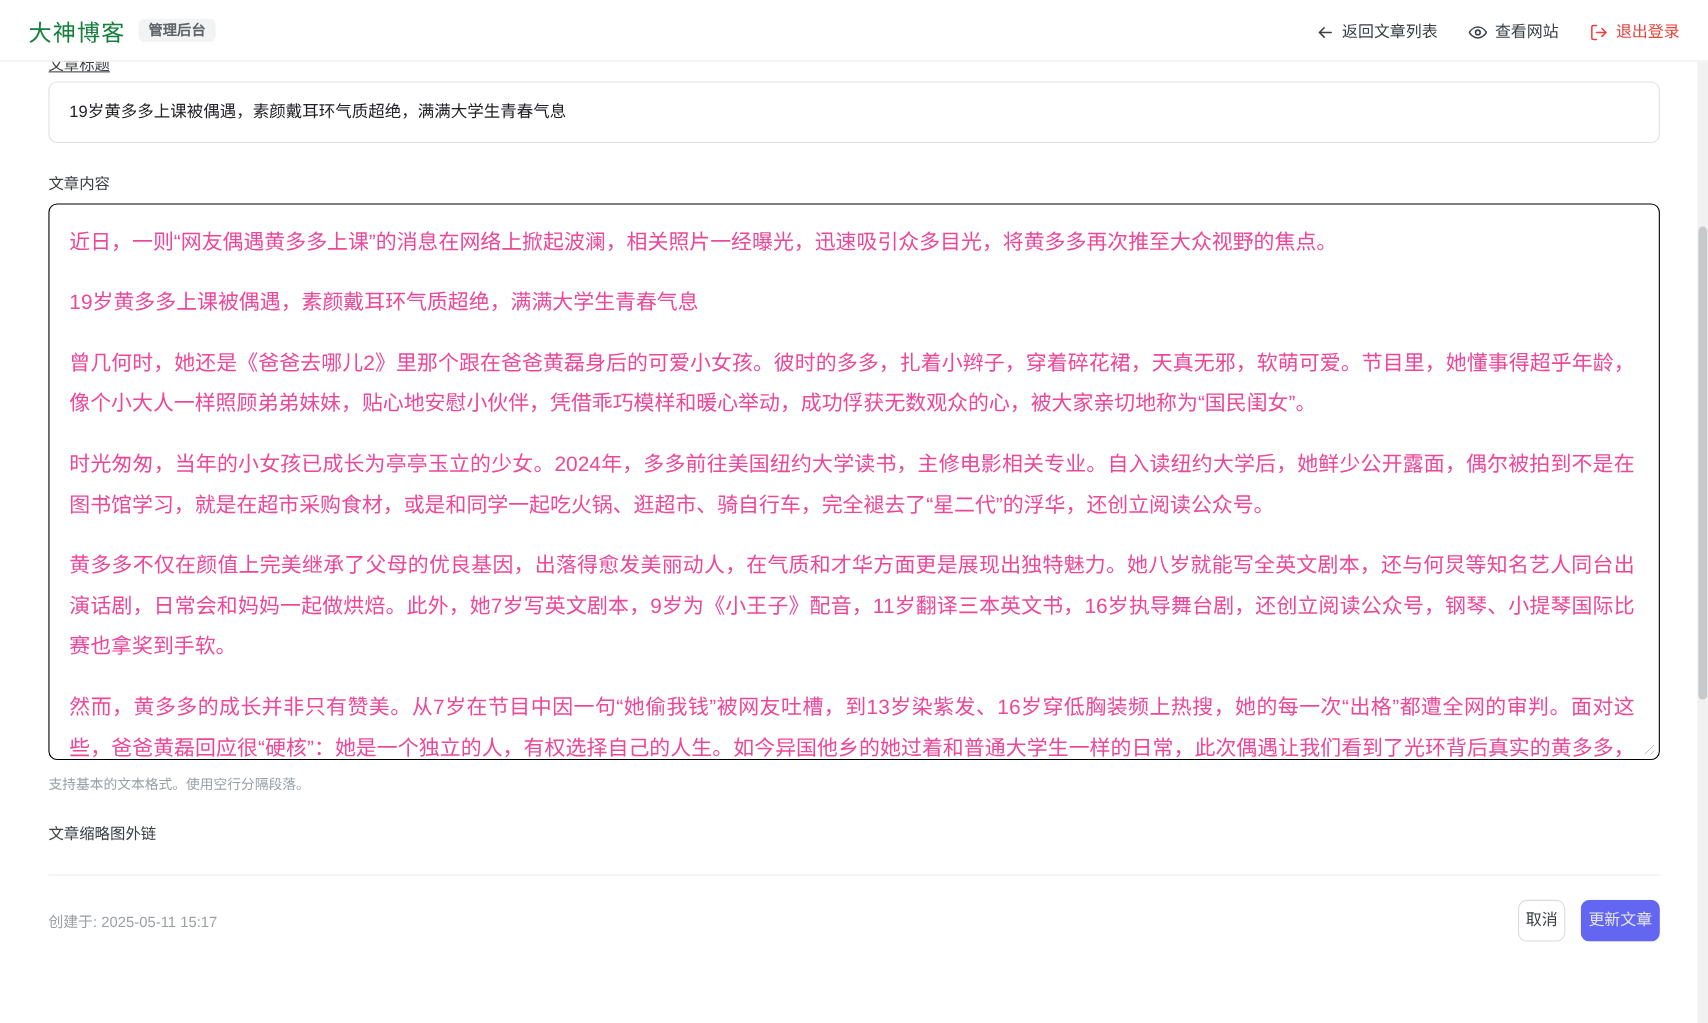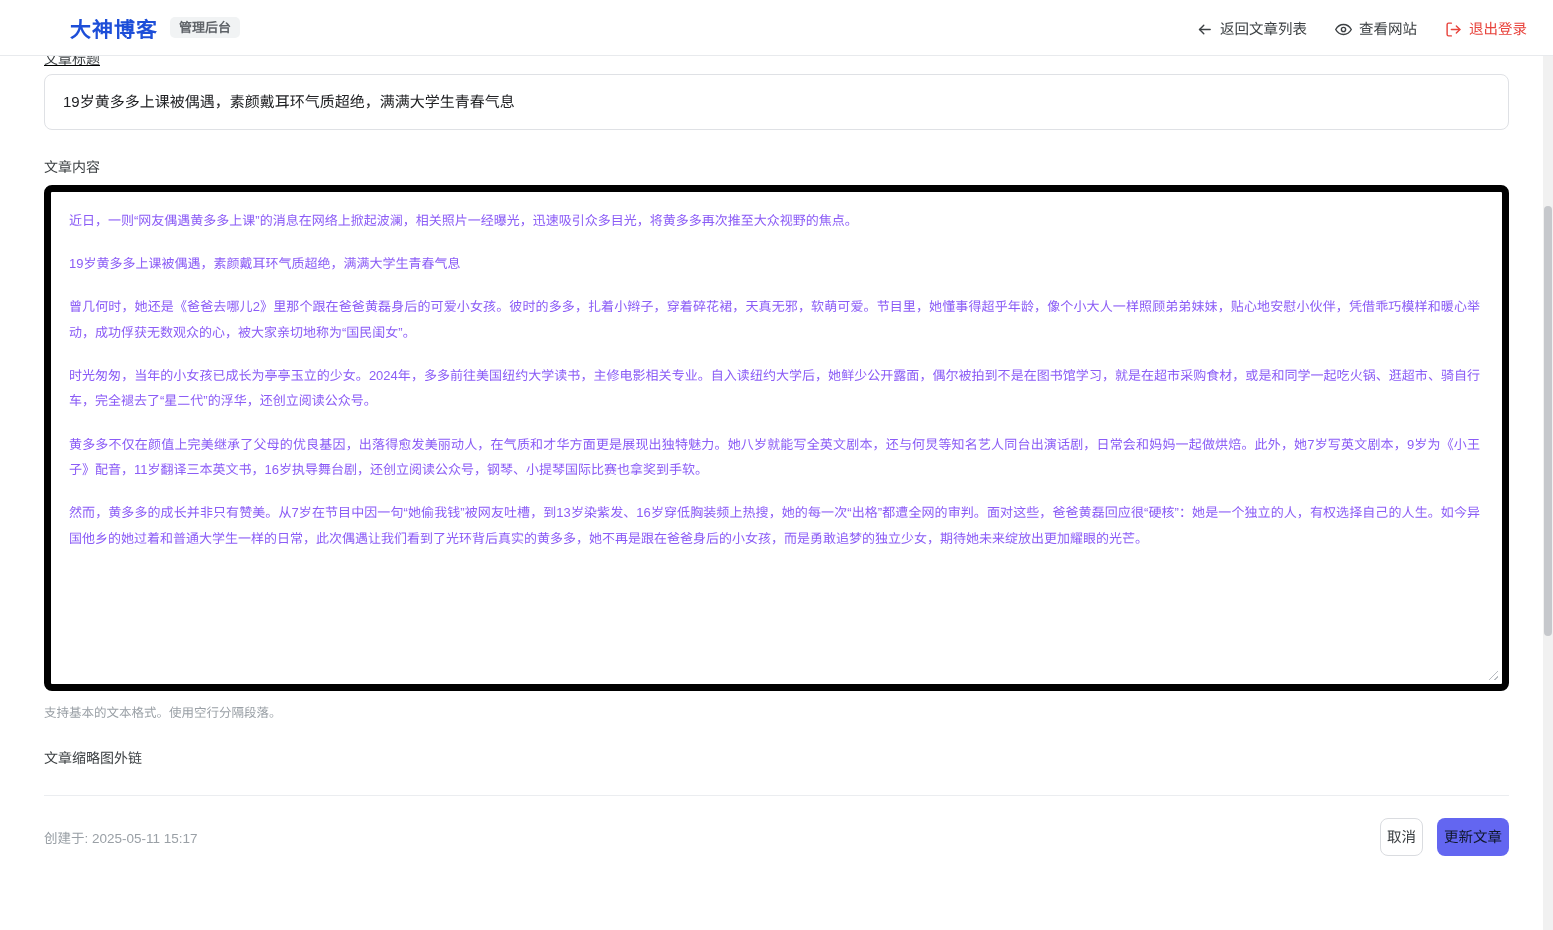--- a/index.html
+++ b/index.html
@@ -23,24 +23,23 @@
     height: 56px;
     flex: 0 0 56px;
     background: #ffffff;
     border-bottom: 1px solid #e8eaed;
     display: flex;
     align-items: center;
     padding: 0 26px;
   }
   .brand {
     font-size: 21px;
-    font-weight: bold;
-    color: #1d4ed8;
+    font-weight: normal;
+    color: #15803d;
     letter-spacing: 1px;
-    margin-left: 44px;
   }
   .brand-badge {
     margin-left: 12px;
     font-size: 13px;
     color: #5f6368;
     background: #f1f3f4;
     border-radius: 5px;
     padding: 4px 9px;
     line-height: 1;
     font-weight: bold;
@@ -97,30 +96,30 @@
     background: #fff;
     padding: 17px 18px;
     font-size: 15px;
     color: #202124;
     margin: 0 18px;
     line-height: 1.3;
   }
   .input-box.title-input { margin-top: 8px; }
 
   .textarea-box {
-    border: 7px solid #000000;
+    border: 1px solid #000000;
     border-radius: 8px;
     background: #fff;
     padding: 16px 22px 14px 18px;
     margin: 0 18px;
     height: 506px;
     overflow: hidden;
     position: relative;
-    font-size: 13px;
-    color: #8b5cf6;
+    font-size: 19px;
+    color: #ec4899;
     line-height: 1.95;
     text-align: justify;
   }
   .textarea-box p { margin: 0 0 18px 0; }
   .textarea-box p:last-child { margin-bottom: 0; }
   .resize-handle {
     position: absolute;
     right: 3px; bottom: 3px;
     width: 12px; height: 12px;
     cursor: nwse-resize;
@@ -168,21 +167,21 @@
     line-height: 1;
     font-family: inherit;
   }
   .btn-cancel {
     background: #ffffff;
     border-color: #dadce0;
     color: #3c4043;
   }
   .btn-primary {
     background: #6366f1;
-    color: #0f172a;
+    color: #e5e5e5;
     margin-left: 14px;
   }
 
   
   .scroll-track {
     position: absolute;
     top: 56px; right: 0;
     width: 10px;
     height: 874px;
     background: #f1f1f1;

